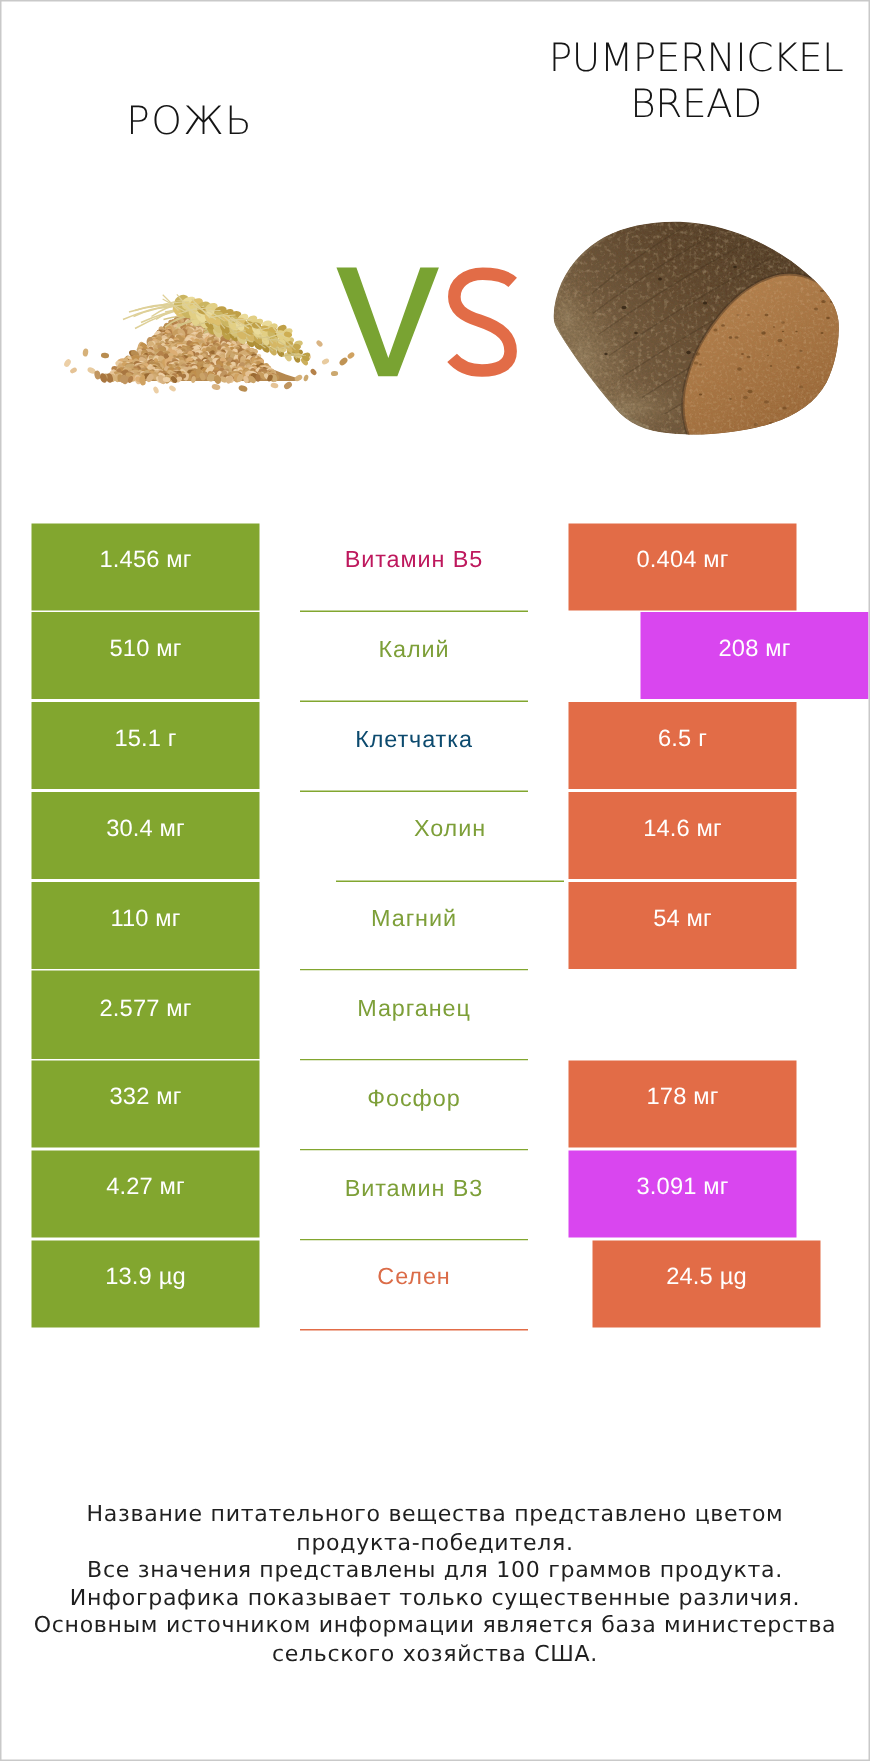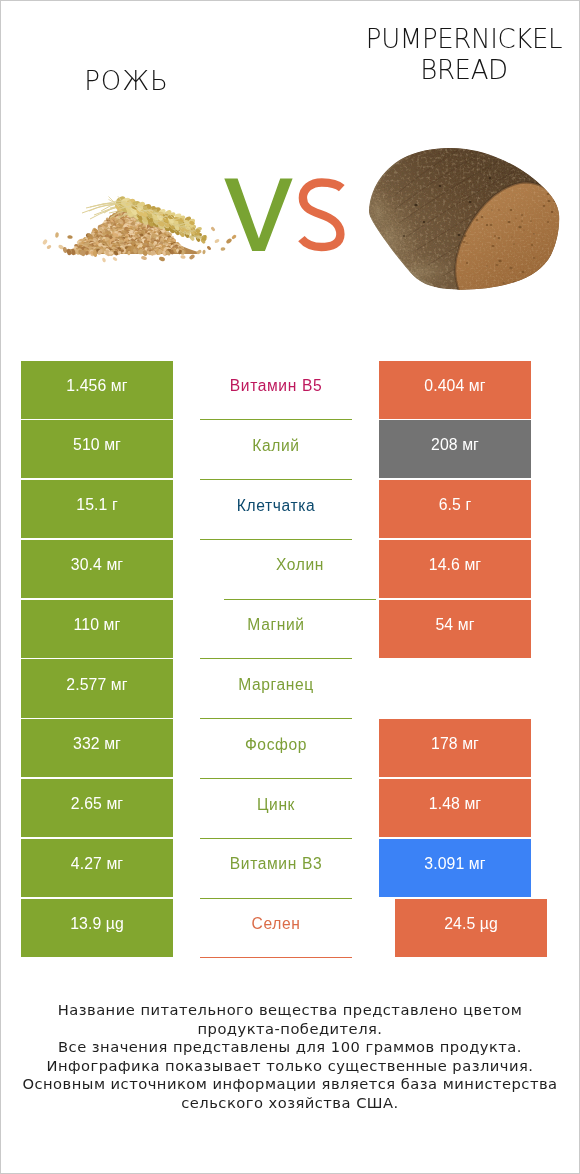--- a/index.html
+++ b/index.html
@@ -34,21 +34,21 @@
   
   .art{position:absolute;left:-1px;top:-1px;width:580px;height:300px;pointer-events:none;}
   .art svg{display:block;}
   #vglyph{fill:#79A332;}
   #sglyph{stroke:#E26C47;stroke-width:8.4;fill:none;stroke-linecap:butt;}
 
   
   .table{position:absolute;left:20px;top:343.5px;width:537px;}
   .row{position:relative;height:59.8px;}
   .cell{
-    position:absolute;top:16px;
+    position:absolute;top:4px;
     display:flex;align-items:center;justify-content:center;
     box-sizing:border-box;
     width:152px;
     font-size:15.8px;
     font-weight:400;
     letter-spacing:0.1px;
     line-height:1;
   }
   .cell.side{color:#ffffff;height:58.2px;}
   .cell.left{left:0;}
@@ -1490,21 +1490,21 @@
           <span>0.404 мг</span>
         </div>
       </div>
       <div class="row">
         <div class="cell side left" style="background: rgb(130, 166, 47);">
           <span>510 мг</span>
         </div>
         <div class="cell mid" style="color: rgb(125, 159, 56); border-bottom: 1px solid rgb(130, 166, 47);">
           <span>Калий</span>
         </div>
-        <div class="cell side right" style="background: #737373;">
+        <div class="cell side right" style="background: #d946ef; margin-left: 48px;">
           <span>208 мг</span>
         </div>
       </div>
       <div class="row">
         <div class="cell side left" style="background: rgb(130, 166, 47);">
           <span>15.1 г</span>
         </div>
         <div class="cell mid" style="color: #0c4a6e; border-bottom: 1px solid rgb(130, 166, 47);">
           <span>Клетчатка</span>
         </div>
@@ -1548,37 +1548,26 @@
         </div>
         <div class="cell mid" style="color: rgb(125, 159, 56); border-bottom: 1px solid rgb(130, 166, 47);">
           <span>Фосфор</span>
         </div>
         <div class="cell side right" style="background: rgb(226, 108, 71);">
           <span>178 мг</span>
         </div>
       </div>
       <div class="row">
         <div class="cell side left" style="background: rgb(130, 166, 47);">
-          <span>2.65 мг</span>
-        </div>
-        <div class="cell mid" style="color: rgb(125, 159, 56); border-bottom: 1px solid rgb(130, 166, 47);">
-          <span>Цинк</span>
-        </div>
-        <div class="cell side right" style="background: rgb(226, 108, 71);">
-          <span>1.48 мг</span>
-        </div>
-      </div>
-      <div class="row">
-        <div class="cell side left" style="background: rgb(130, 166, 47);">
           <span>4.27 мг</span>
         </div>
         <div class="cell mid" style="color: rgb(125, 159, 56); border-bottom: 1px solid rgb(130, 166, 47);">
           <span>Витамин B3</span>
         </div>
-        <div class="cell side right" style="background: #3b82f6;">
+        <div class="cell side right" style="background: #d946ef;">
           <span>3.091 мг</span>
         </div>
       </div>
       <div class="row">
         <div class="cell side left" style="background: rgb(130, 166, 47);">
           <span>13.9 µg</span>
         </div>
         <div class="cell mid" style="color: rgb(219, 108, 72); border-bottom: 1px solid rgb(226, 108, 71);">
           <span>Селен</span>
         </div>

